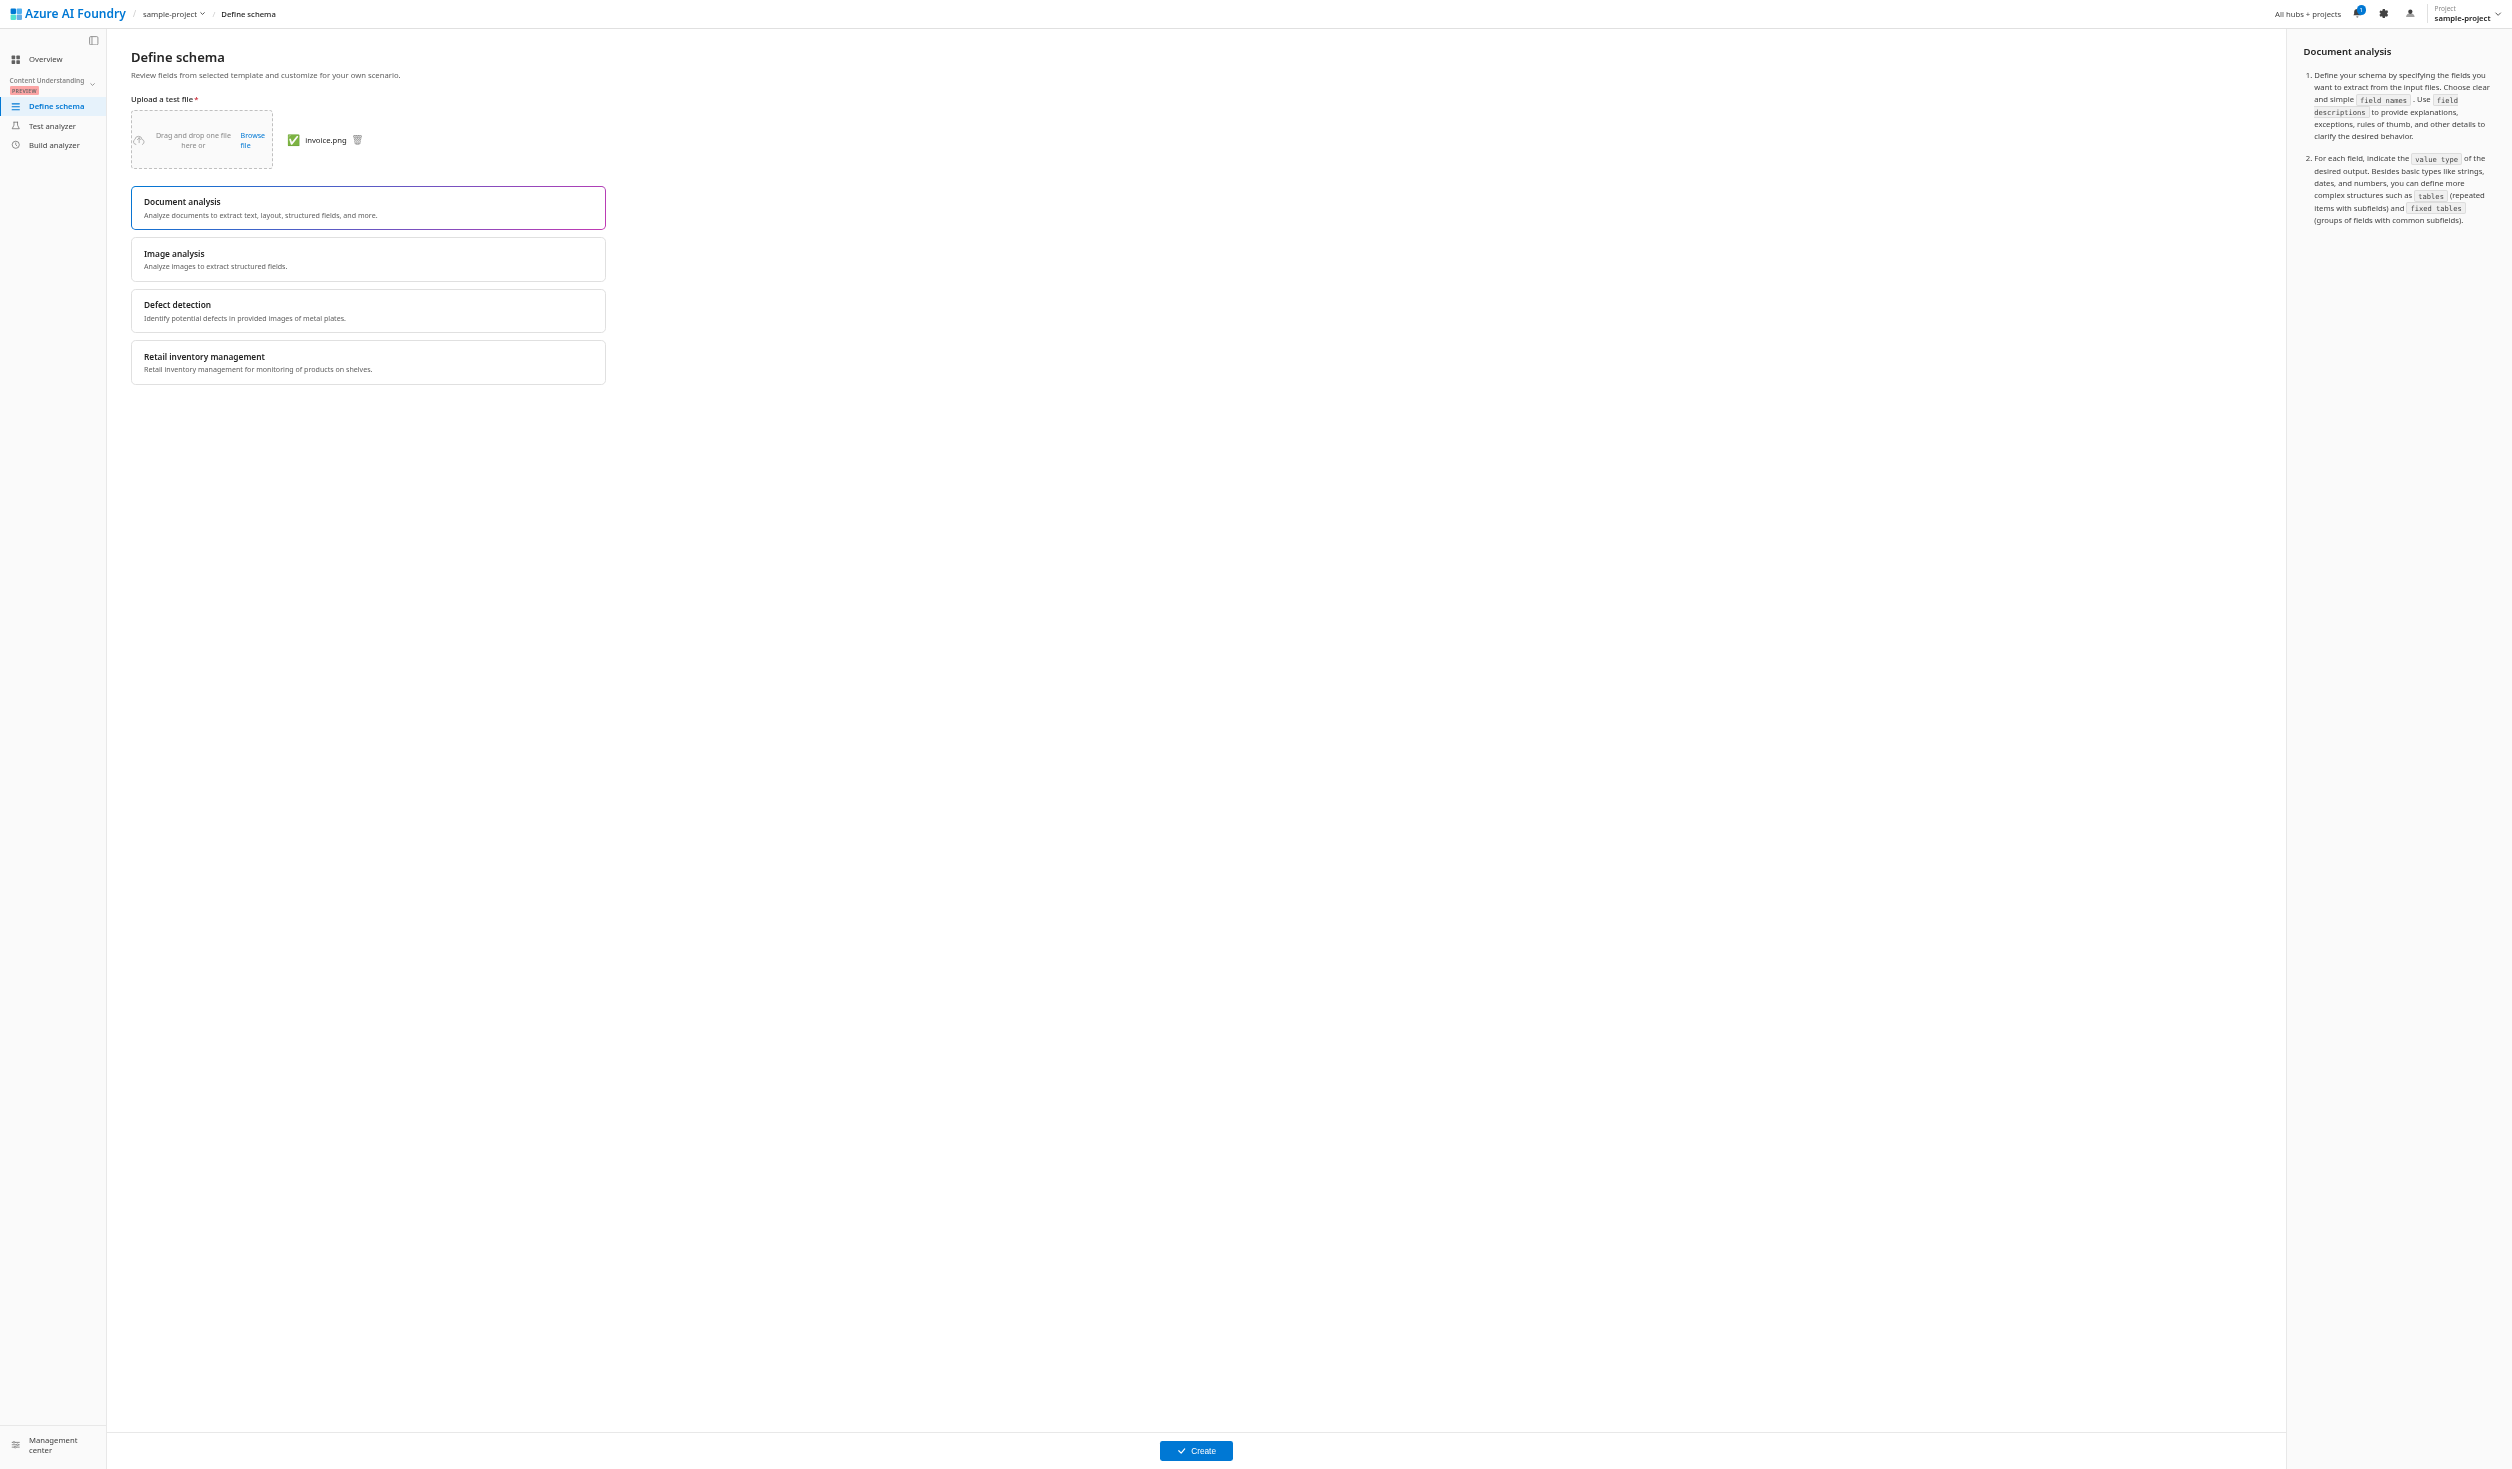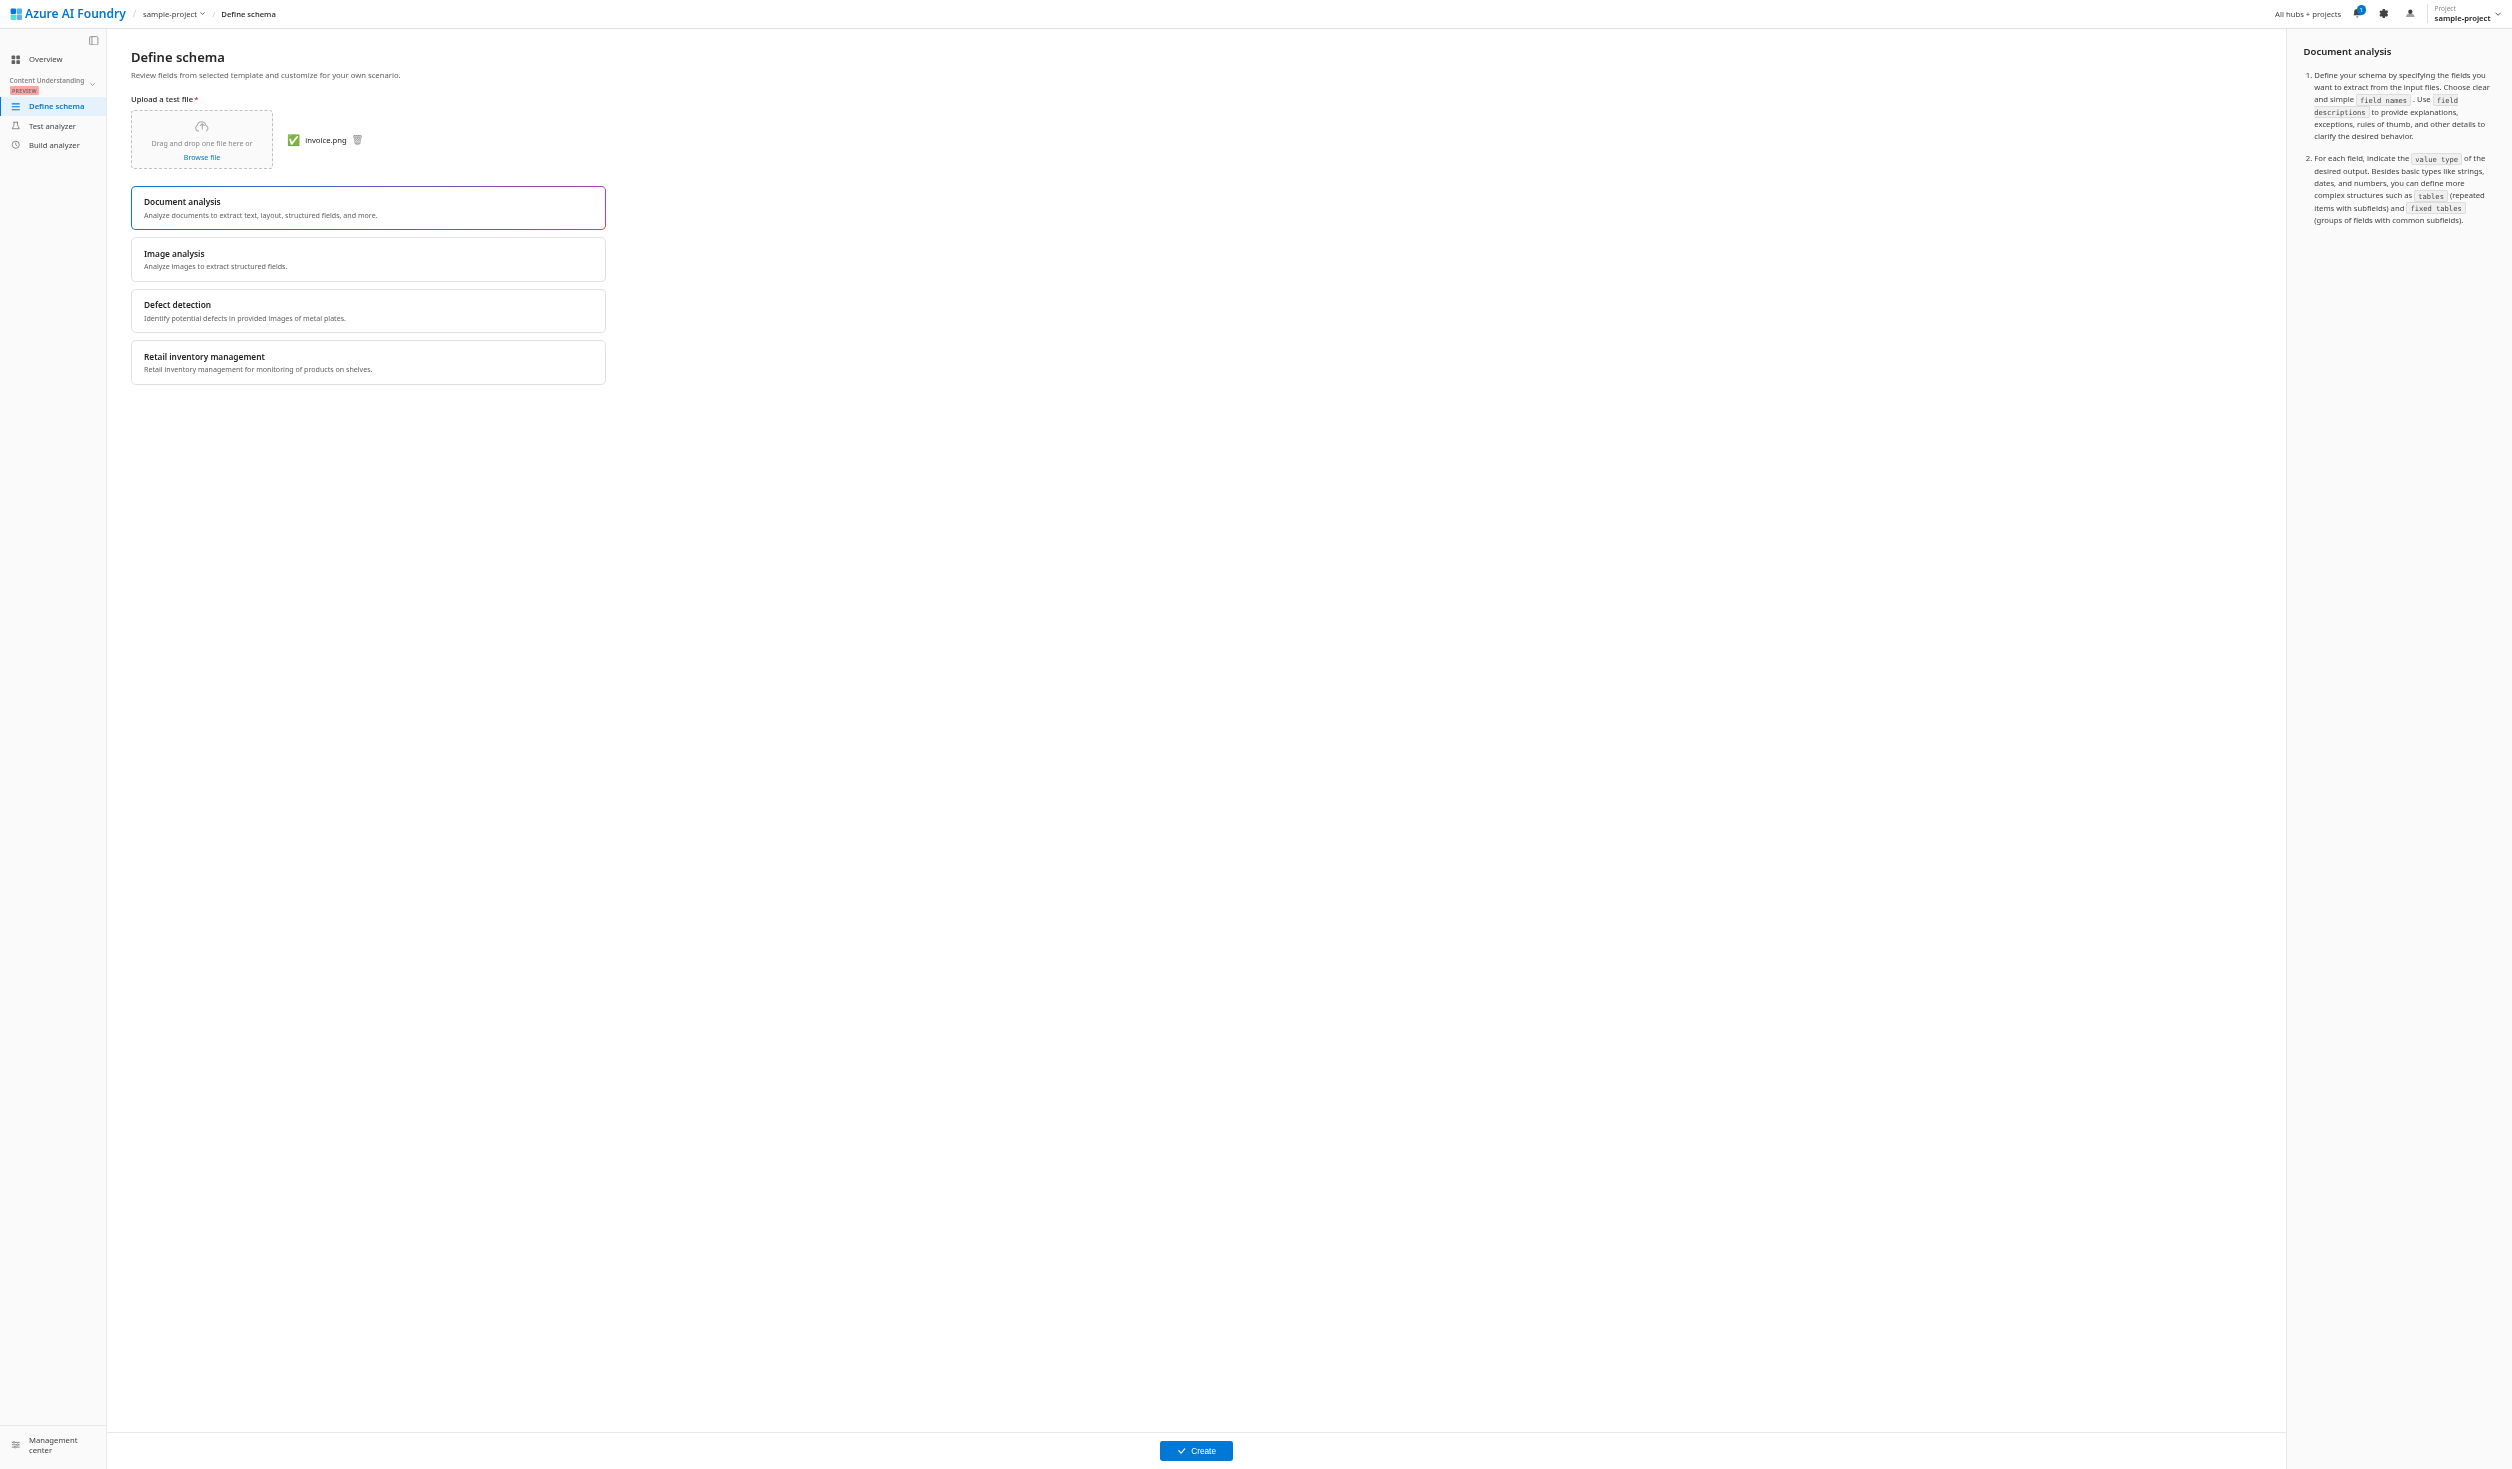--- a/index.html
+++ b/index.html
@@ -64,21 +64,21 @@
     .page-title { font-size: 13px; font-weight: 600; color: #242424; margin-bottom: 4.7px; }
     .page-subtitle { font-size: 7.7px; color: #616161; margin-bottom: 14.2px; }
 
     .section-label { font-size: 7.7px; font-weight: 500; color: #242424; margin-bottom: 6px; }
     .required-star { color: #c50f1f; margin-left: 1.2px; }
 
     
     .upload-area-container { display: flex; gap: 0; margin-bottom: 16.6px; }
     .upload-drop-zone {
       width: 142px; height: 59px; border: 0.9px dashed #c0c0c0; border-radius: 3.6px;
-      display: flex; flex-direction: column; align-items: center; justify-content: center;
+      display: flex; flex-direction: row; align-items: center; 
       gap: 3.6px; background: #fafafa; cursor: pointer; color: #888; font-size: 7.1px;
     }
     .upload-drop-zone svg { color: #aaa; }
     .upload-drop-zone .browse { color: #0078d4; cursor: pointer; }
     .uploaded-file {
       display: flex; align-items: center; gap: 4.7px;
       padding: 0 14.2px; align-self: center; font-size: 7.7px; color: #242424;
     }
     .file-check { color: #107c10; font-size: 10.7px; }
     .file-delete { cursor: pointer; color: #888; font-size: 9.5px; }

